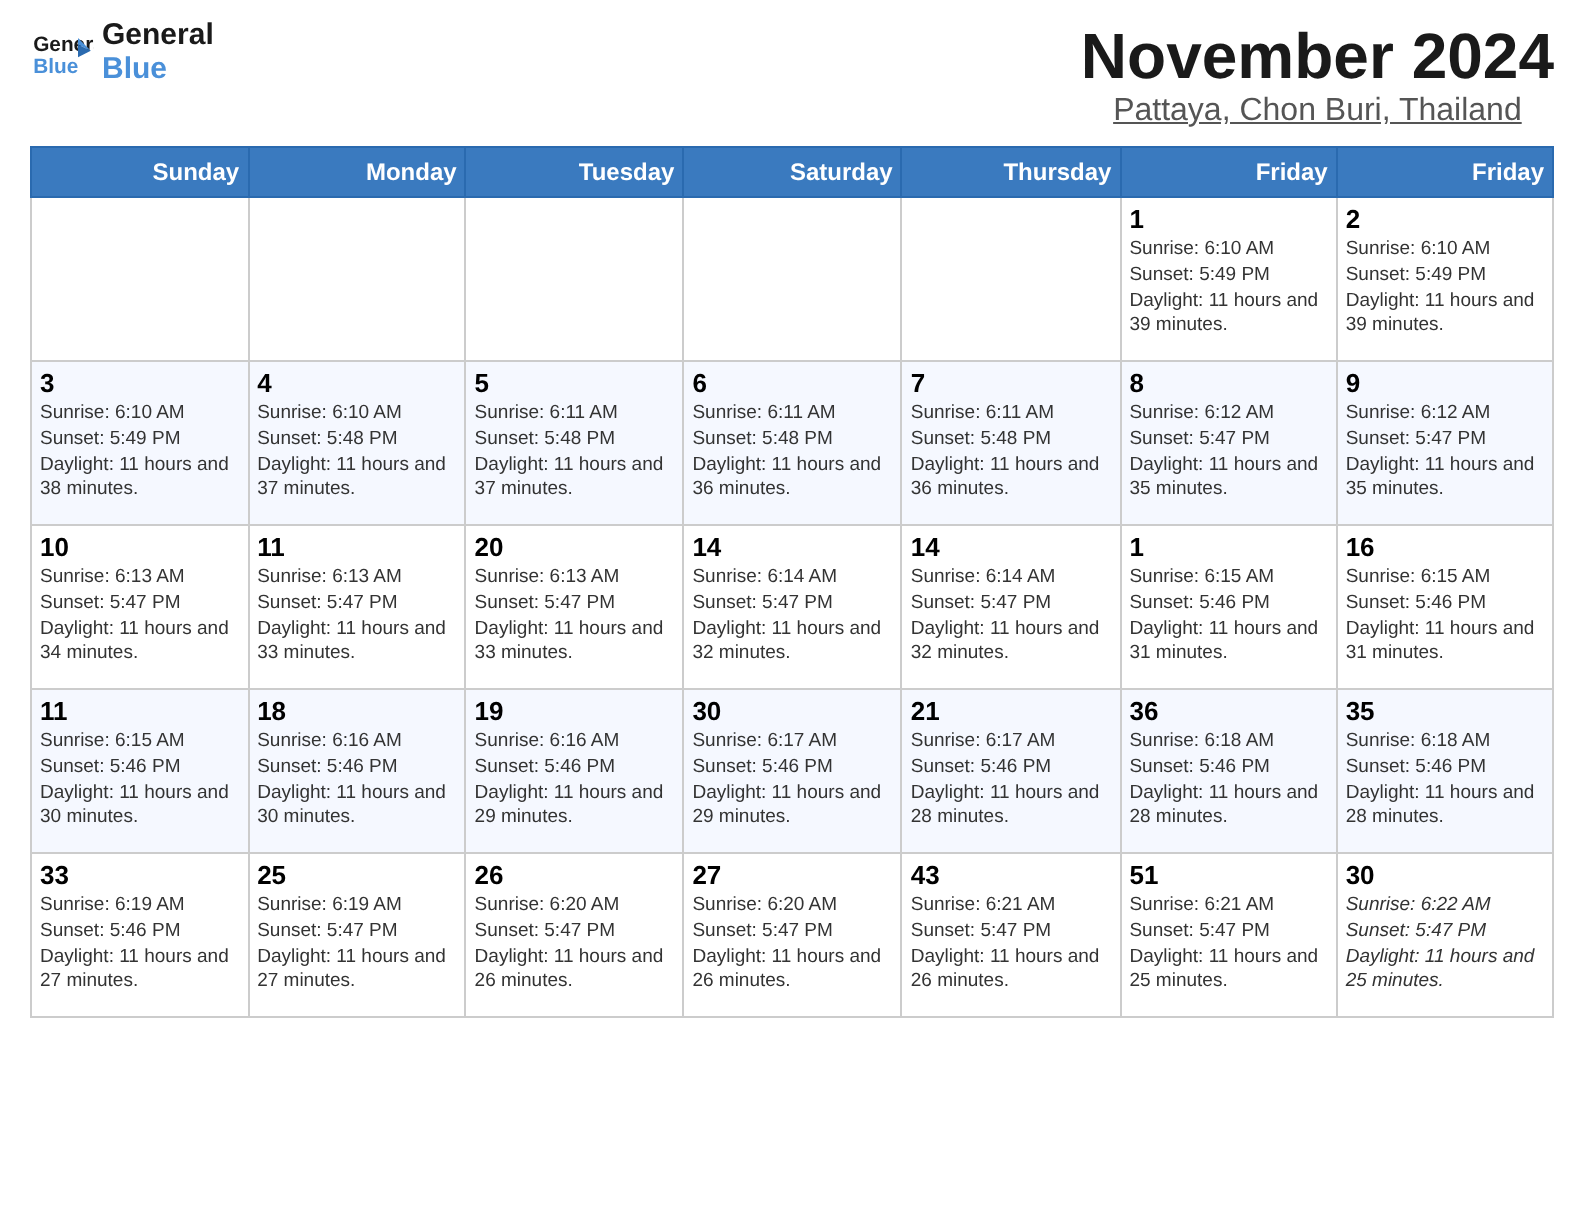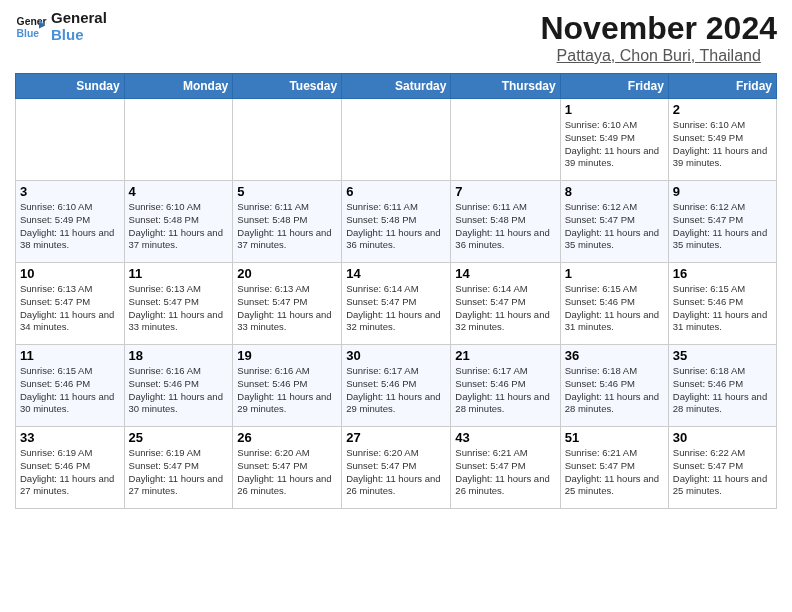--- a/index.html
+++ b/index.html
@@ -307,20 +307,20 @@
 Daylight: 11 hours and 26 minutes.</div>
           </td>
           <td>
             <div class="cell-date">51</div>
             <div class="cell-info" style="white-space: pre-line;">Sunrise: 6:21 AM
 Sunset: 5:47 PM
 Daylight: 11 hours and 25 minutes.</div>
           </td>
           <td>
             <div class="cell-date">30</div>
-            <div class="cell-info" style="white-space: pre-line;">Sunrise: 6:22 AM
+            <div class="cell-info" style="white-space: pre-line; font-style: italic;">Sunrise: 6:22 AM
 Sunset: 5:47 PM
 Daylight: 11 hours and 25 minutes.</div>
           </td>
         </tr>
       </tbody>
   </table>
 </div>
 
 </body></html>

